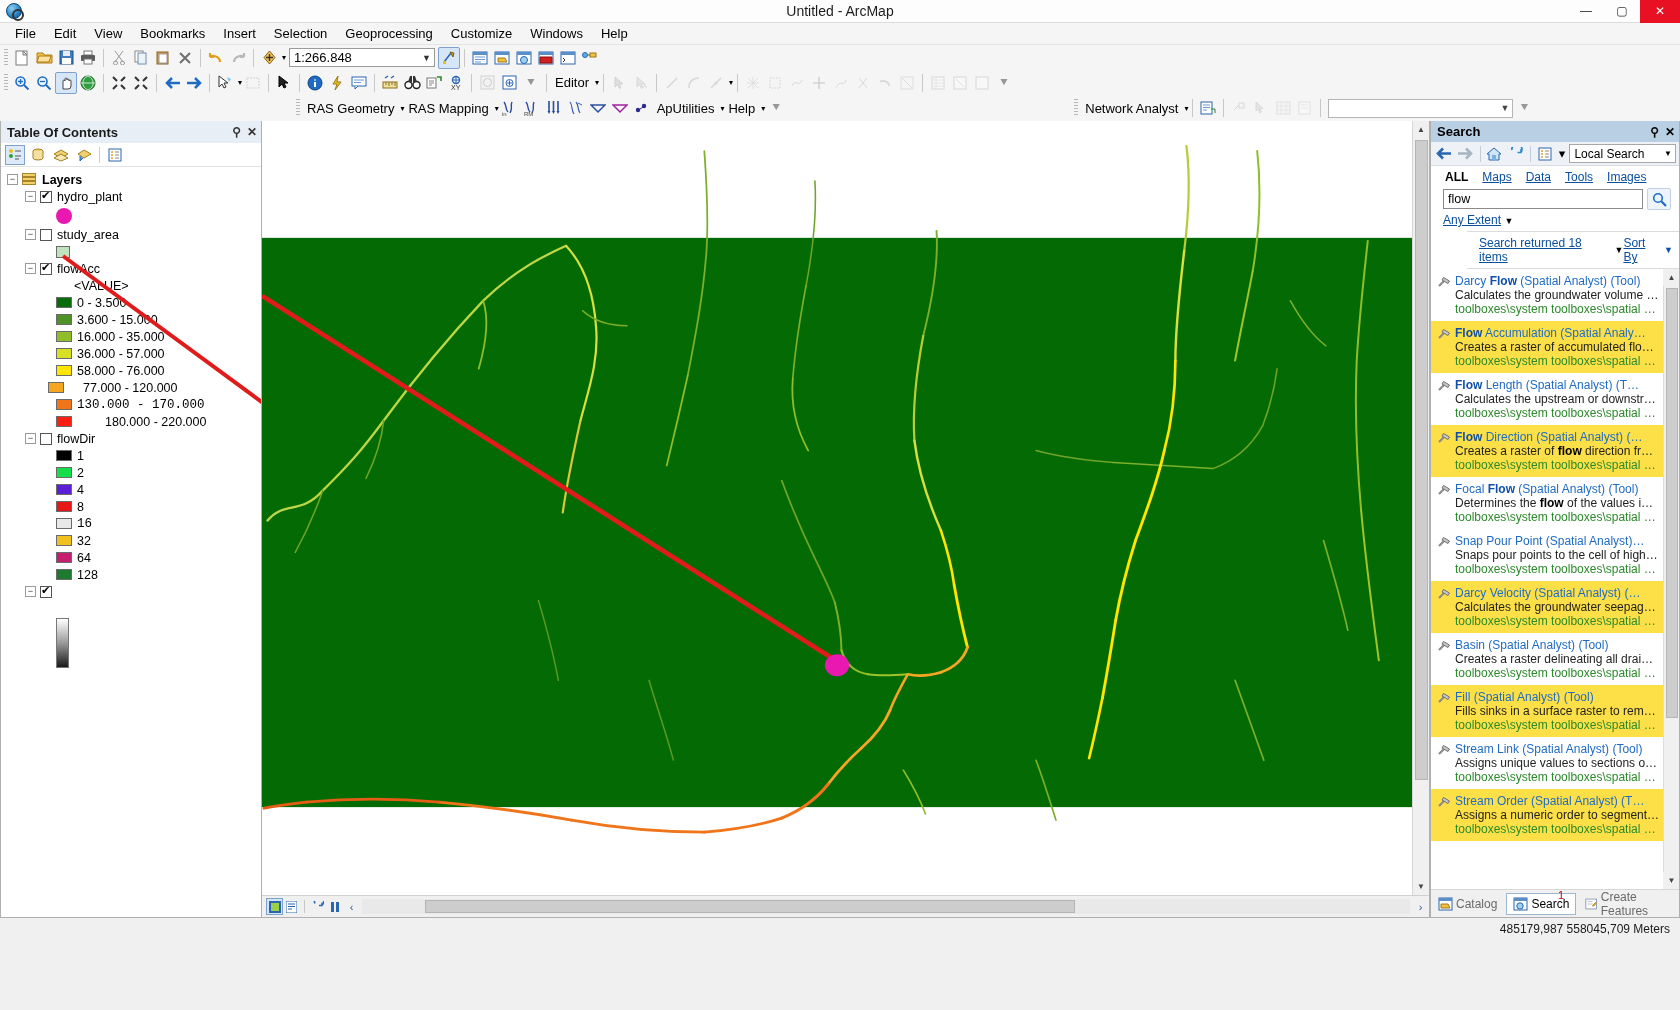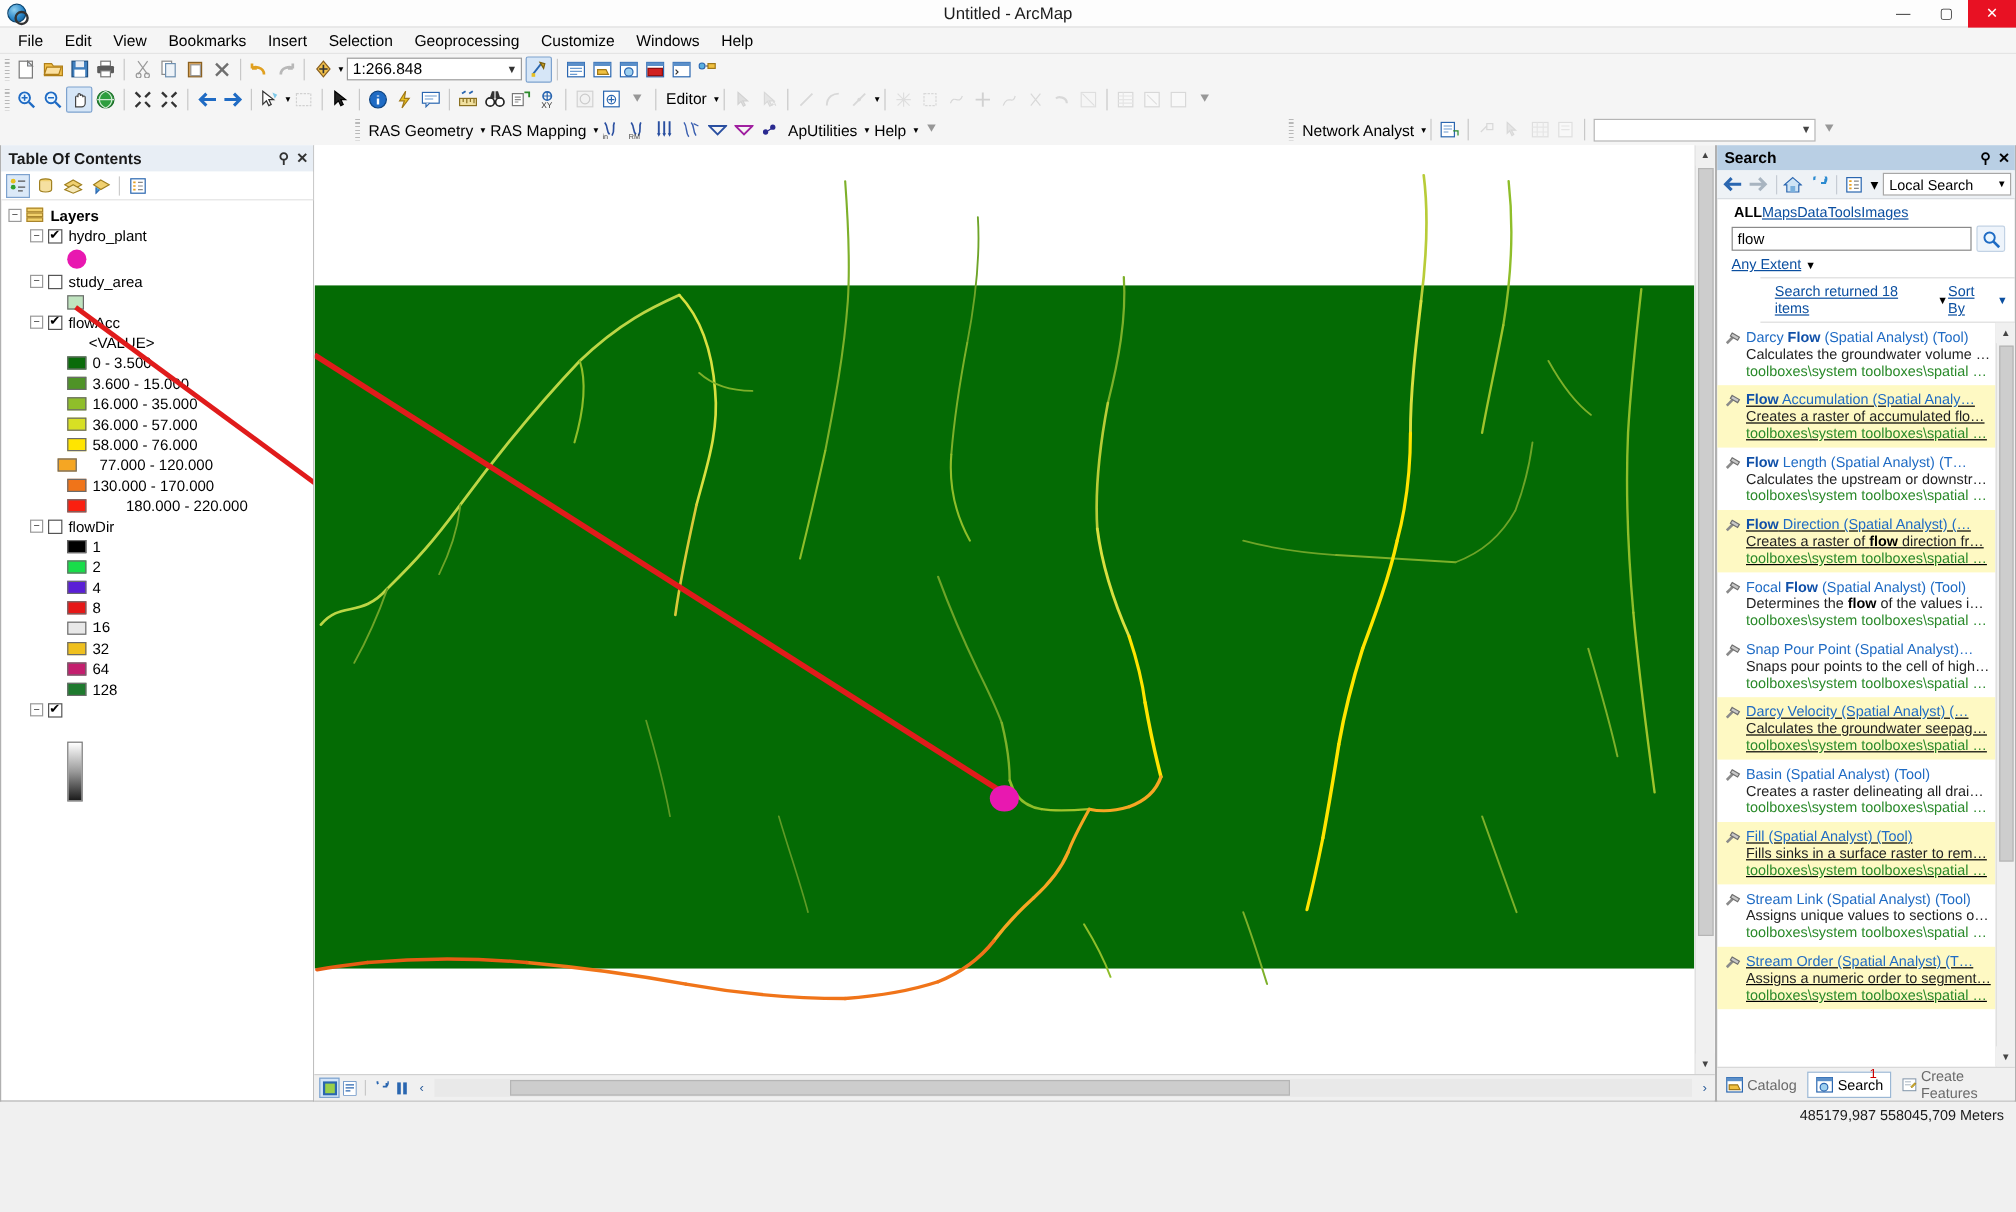--- a/index.html
+++ b/index.html
@@ -95,39 +95,39 @@
   .sp-title { height:21px; background:#b9cfe4; display:flex; align-items:center;
               padding:0 4px 0 6px; font-size:13px; font-weight:bold; }
   .sp-title .sp-x { margin-left:auto; display:flex; gap:6px; font-size:12px; }
   .sp-tools { height:24px; background:#eef2f6; display:flex; align-items:center; gap:2px;
               padding:0 3px; border-bottom:1px solid #d9dde2; }
   .sp-tool { width:22px; height:20px; display:flex; align-items:center; justify-content:center;
              font-size:13px; }
   .localsearch { margin-left:auto; border:1px solid #a7a7a7; background:#fff; height:19px;
                  width:118px; display:flex; align-items:center; padding-left:4px; font-size:12px; }
   .localsearch .cv { margin-left:auto; margin-right:3px; font-size:8px; }
-  .sp-tabs { height:20px; display:flex; align-items:center; padding:2px 0 0 14px;
+  .sp-tabs { height:20px; display:flex; align-items:center; gap:14px; padding:2px 0 0 14px;
              font-size:12px; }
   .sp-tabs .t { color:#0b4fa0; text-decoration:underline; }
   .sp-tabs .t.act { color:#000; font-weight:bold; text-decoration:none; }
   .sp-query { display:flex; align-items:center; padding:2px 8px 0 12px; }
   .qinput { flex:1; height:20px; border:1px solid #8a8a8a; background:#fff; font-size:12.5px;
             padding:0 4px; color:#000; }
   .qbtn { width:24px; height:22px; margin-left:4px; display:flex; align-items:center;
           justify-content:center; border:1px solid #c2d2e4; background:#eef4fb; border-radius:2px; }
   .sp-extent { padding:3px 0 4px 12px; font-size:12px; }
   .sp-extent a { color:#0b4fa0; text-decoration:underline; }
   .sp-resbar { display:flex; align-items:center; padding:4px 6px 4px 12px; font-size:12px;
                border-top:1px solid #dcdcdc; border-bottom:1px solid #dcdcdc;margin-left:36px; }
   .sp-resbar a { color:#0b4fa0; text-decoration:underline; }
   .sortby { margin-left:auto; color:#0b4fa0; text-decoration:underline; }
   .sp-results { flex:1; display:flex; overflow:hidden; }
   .reslist { flex:1; overflow:hidden; }
   .resitem { display:flex; padding:5px 4px 5px 6px; font-size:12px; line-height:14px; }
-  .resitem.alt { background:#fef9c3;text-decoration:underline; }
+  .resitem.alt { background:#fde047; }
   .hammer { width:18px; flex:none; padding-top:1px; }
   .rtext { flex:1; overflow:hidden; }
   .rtitle { color:#1f6bc4; white-space:nowrap; overflow:hidden; text-overflow:clip; }
   .rtitle b { color:#1050a8; }
   .rdesc { color:#222; white-space:nowrap; overflow:hidden; }
   .rdesc b { color:#000; }
   .rpath { color:#2a8a2a; white-space:nowrap; overflow:hidden; }
   .sp-vscroll { width:16px; background:#f0f0f0; border-left:1px solid #dcdcdc;
                 display:flex; flex-direction:column; align-items:center; }
   .sp-tabsbar { height:28px; background:#f0f0f0; display:flex; align-items:center;
@@ -722,21 +722,21 @@
             <span>36.000 - 57.000</span>
           </div>
           <div class="row" style="padding-left: 55px;">
             <span class="swatch" style="background: rgb(255, 229, 0);"></span>
             <span>58.000 - 76.000</span>
           </div>
           <div class="row" style="padding-left: 47px; gap: 14px;">
             <span class="swatch" style="background: rgb(245, 166, 35);"></span>
             <span>77.000 - 120.000</span>
           </div>
-          <div class="row" style="padding-left: 55px;">
+          <div class="row" style="padding-left: 55px; font-family: Liberation Mono, monospace;">
             <span class="swatch" style="background: rgb(240, 116, 25);"></span>
             <span>130.000 - 170.000</span>
           </div>
           <div class="row" style="padding-left: 55px; gap: 28px;">
             <span class="swatch" style="background: rgb(250, 31, 16);"></span>
             <span>180.000 - 220.000</span>
           </div>
         </div>
 
       <div class="row" style="padding-left:24px;">

